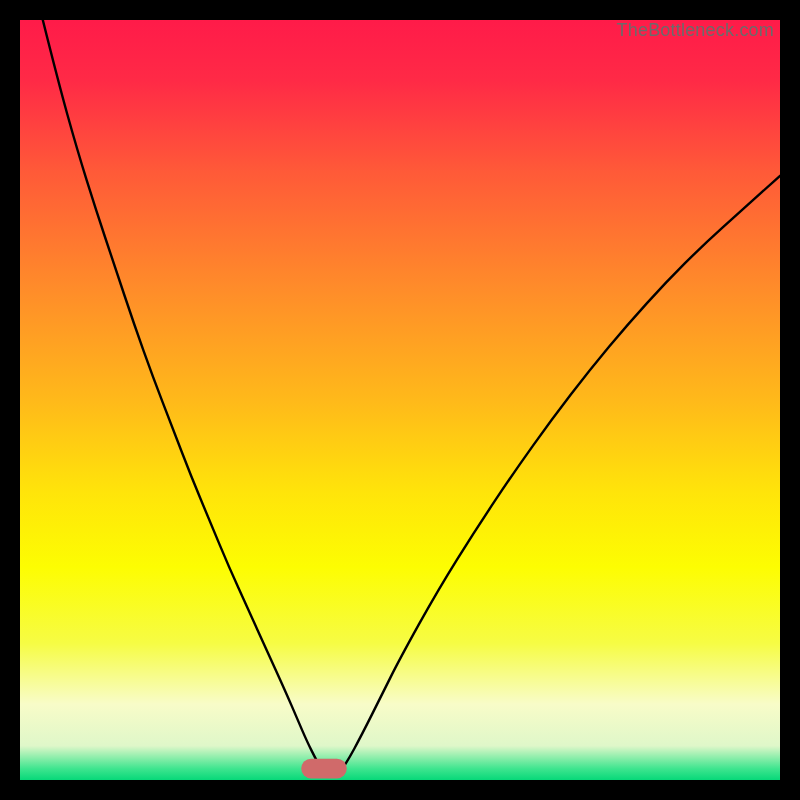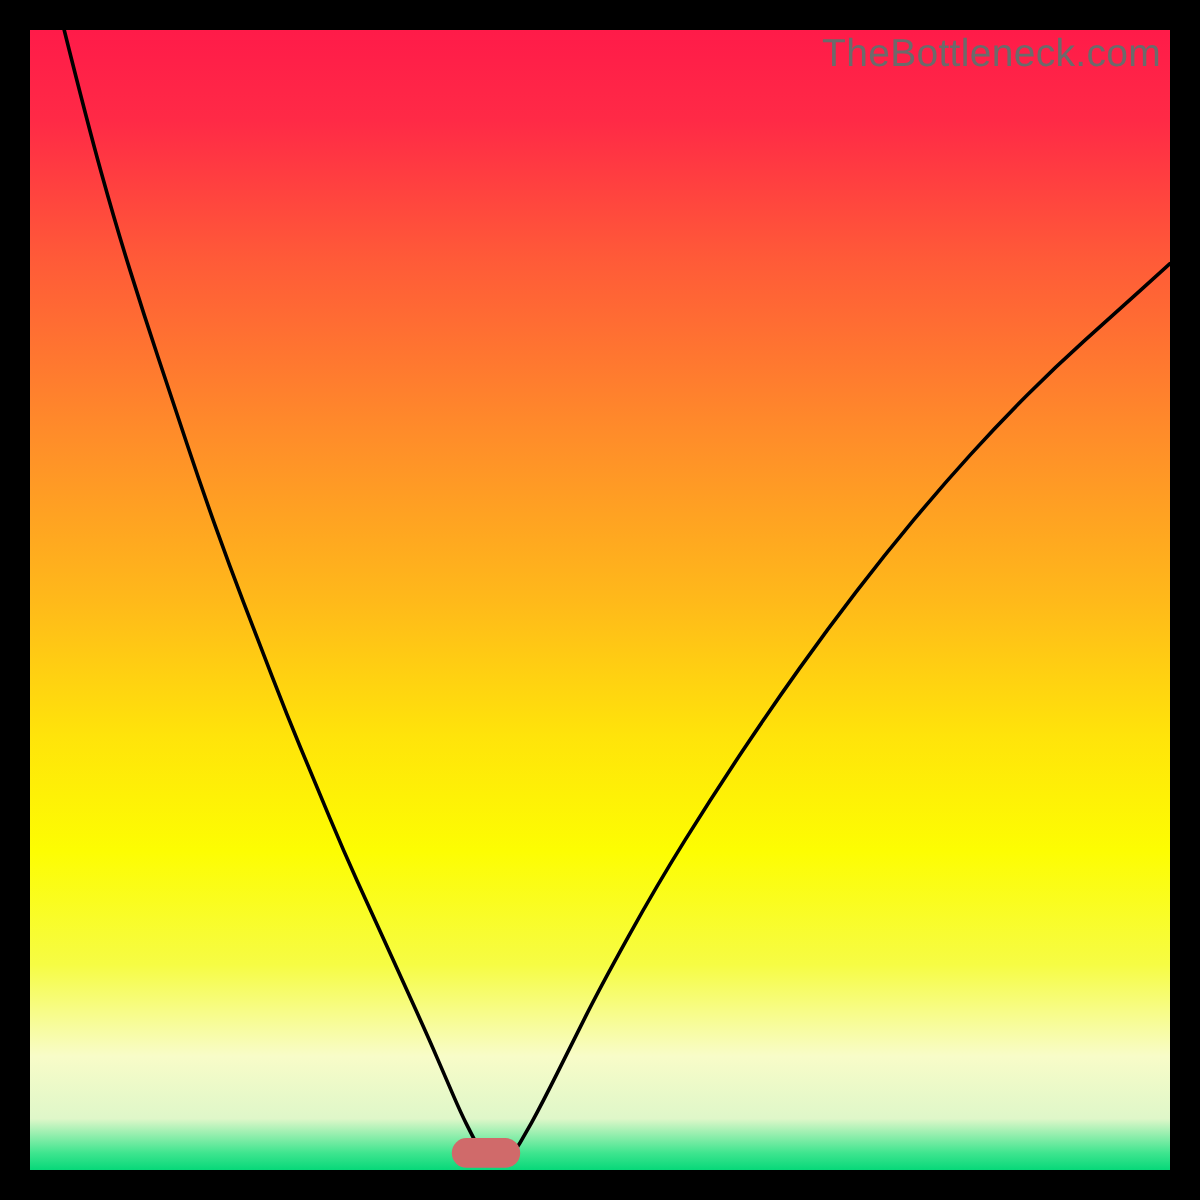--- a/index.html
+++ b/index.html
@@ -24,21 +24,21 @@
     left: 0;
     top: 0;
     width: 760px;
     height: 760px;
   }
   .watermark {
     position: absolute;
     top: 0px;
     right: 6px;
     color: #6b6b6b;
-    font-size: 26px;
+    font-size: 18px;
     font-weight: 500;
     letter-spacing: 0.2px;
     user-select: none;
   }
   svg { display: block; }
 </style>
 </head>
 <body>
 
 <div class="frame">

